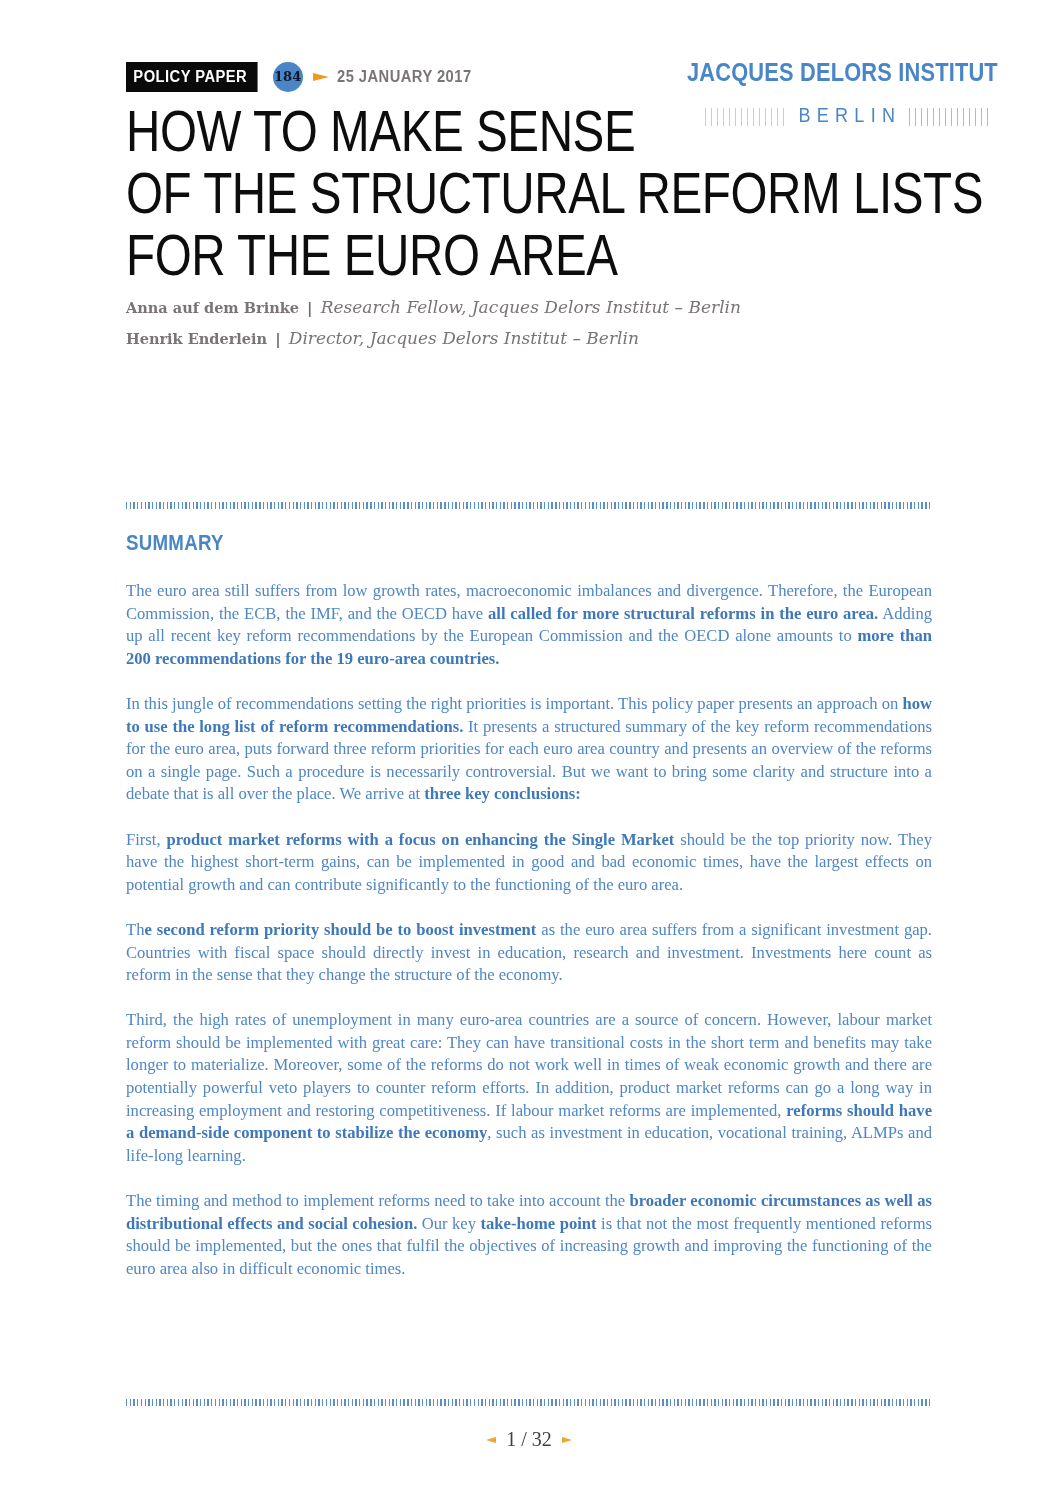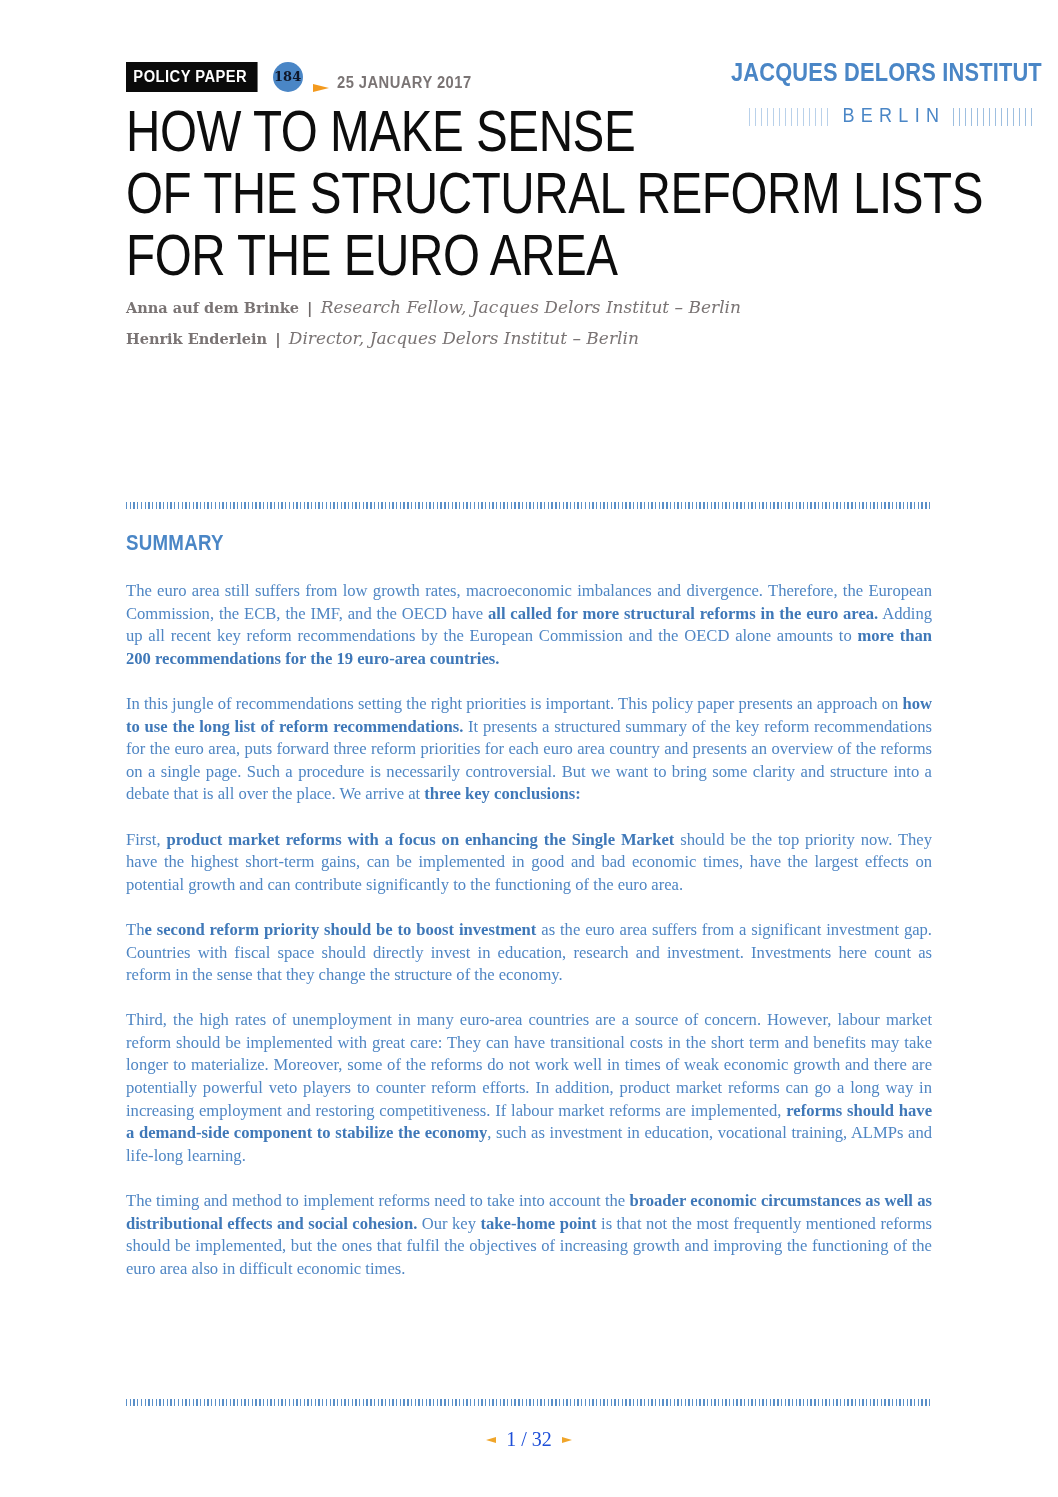--- a/index.html
+++ b/index.html
@@ -1,33 +1,33 @@
 <!DOCTYPE html>
 <html><head>
 <meta charset="utf-8">
 <style>
   html, body { margin: 0; padding: 0; background: #ffffff; }
   body { width: 1058px; height: 1497px; position: relative; overflow: hidden; }
   .page { position: absolute; left: 0; top: 0; width: 1058px; height: 1497px; }
 
   
-  .tagrow { position: absolute; left: 126px; top: 62px; height: 30px; display: flex; align-items: flex-end; }
+  .tagrow { position: absolute; left: 126px; top: 62px; height: 30px; display: flex; align-items: center; }
   .policy-tag { background: #0a0a0a; color: #ffffff; font-family: "Liberation Sans", sans-serif; font-weight: bold;
                 font-size: 16px; letter-spacing: 0.5px; height: 30px; line-height: 30px; padding: 0 11px 0 8px;
                 transform: scaleX(0.92); transform-origin: left center; margin-right: -6px; }
   .issue-badge { width: 30px; height: 30px; border-radius: 50%; background: #4a86c6; color: #0f172a;
                  font-family: "DejaVu Serif", serif; font-weight: bold; font-size: 13px; line-height: 30px;
                  text-align: center; margin-left: 10px; }
   .arrow-icon { width: 0; height: 0; border-top: 4px solid transparent; border-bottom: 4px solid transparent;
                 border-left: 16px solid #f39a1e; margin-left: 10px; }
   .date { font-family: "Liberation Sans", sans-serif; font-weight: bold; color: #7a7474; font-size: 16px;
           letter-spacing: 0.5px; margin-left: 8px; transform: scaleX(0.92); transform-origin: left center; }
 
   
-  .logo { position: absolute; left: 731px; top: 58px; width: 302px; }
+  .logo { position: absolute; left: 687px; top: 58px; width: 302px; }
   .logo-name { font-family: "Liberation Sans", sans-serif; font-weight: bold; color: #4a86c6; font-size: 26px;
                letter-spacing: 0.2px; white-space: nowrap; transform: scaleX(0.84); transform-origin: left center;
                line-height: 28px; }
   .logo-sub { display: flex; align-items: flex-end; height: 22px; margin-top: 18px; padding-left: 18px; }
   .logo-bars { height: 18px; flex: 1;
                background: repeating-linear-gradient(90deg, #9ebfe0 0 1.3px, transparent 1.3px 6px); }
   .logo-bars.left { background: repeating-linear-gradient(90deg, #b9d1ea 0 1.3px, transparent 1.3px 6px); }
   .logo-city { font-family: "Liberation Sans", sans-serif; color: #4a86c6; font-size: 20px; letter-spacing: 7px;
                padding: 0 2px 0 8px; line-height: 22px; transform: scaleX(0.9); }
 
@@ -56,21 +56,21 @@
   .summary p { margin: 0 0 22.6px 0; }
   .summary b { font-weight: bold; color: #3f78b8; }
 
   
   .footer { position: absolute; left: 0; width: 1058px; top: 1428px; display: flex; justify-content: center;
             align-items: center; }
   .nav-arrow-left { width: 0; height: 0; border-top: 3px solid transparent; border-bottom: 3px solid transparent;
                     border-right: 10px solid #f0a52a; margin-right: 10px; }
   .nav-arrow-right { width: 0; height: 0; border-top: 3px solid transparent; border-bottom: 3px solid transparent;
                      border-left: 10px solid #f0a52a; margin-left: 10px; }
-  .page-num { font-family: "Liberation Serif", serif; font-size: 20px; color: #1d4ed8; }
+  .page-num { font-family: "Liberation Serif", serif; font-size: 20px; color: #404040; }
 </style>
 </head>
 <body>
 
 <div class="page">
 
   <div class="tagrow">
     <div class="policy-tag">POLICY PAPER</div>
     <div class="issue-badge">184</div>
     <div class="arrow-icon"></div>

